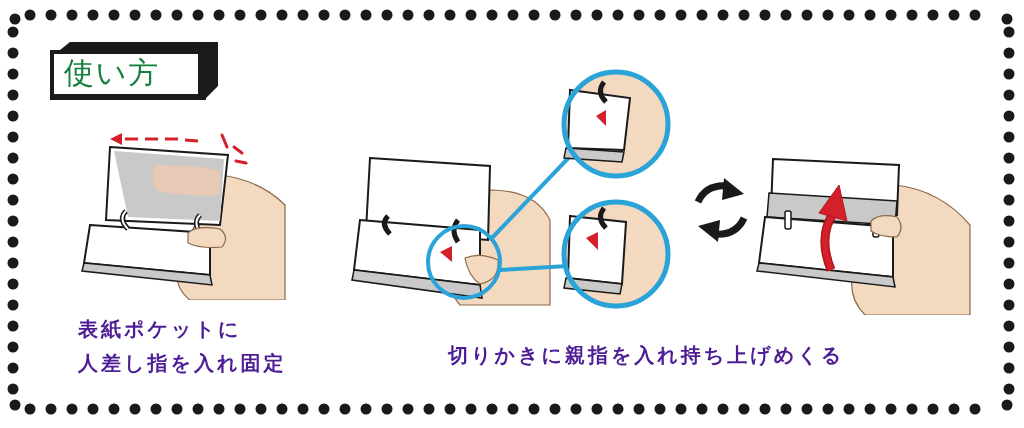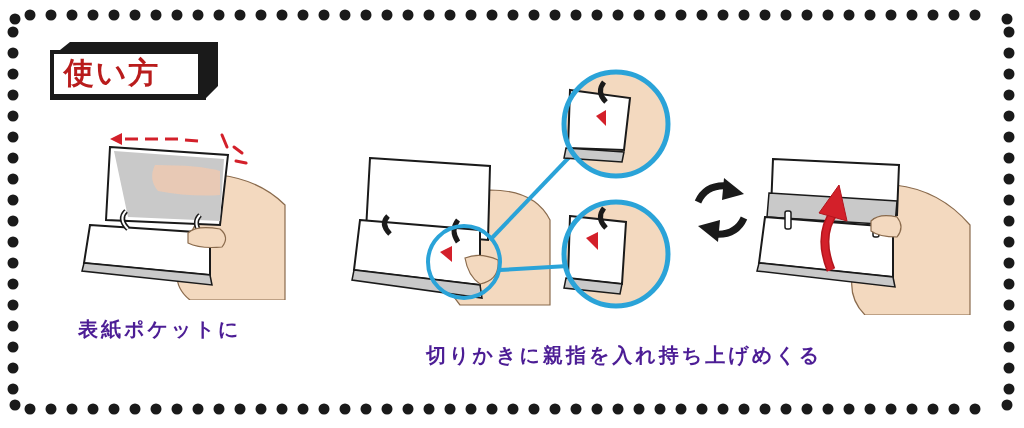--- a/index.html
+++ b/index.html
@@ -2,25 +2,25 @@
 <html><head>
 <meta charset="utf-8">
 <style>
   html, body { margin:0; padding:0; background:#ffffff; }
   body { width:1024px; height:428px; position:relative; overflow:hidden;
          font-family:"DejaVu Sans", sans-serif; }
   .frame { position:absolute; left:0; top:0; width:1024px; height:428px; }
   .title-box { position:absolute; left:48px; top:40px; width:170px; height:62px; }
   .title-text { position:absolute; left:52px; top:50px; width:120px; height:46px;
                 display:flex; align-items:center; justify-content:center;
-                font-size:30px; font-weight:bold; color:#b91c1c; letter-spacing:2px; }
+                font-size:30px; font-weight:normal; color:#15803d; letter-spacing:2px; }
   .caption { position:absolute; font-weight:bold; color:#4c1d95; font-size:20px;
              letter-spacing:3px; line-height:34px; white-space:nowrap; }
   .cap1 { left:78px; top:312px; }
-  .cap2 { left:426px; top:338px; }
+  .cap2 { left:448px; top:338px; }
   .ill { position:absolute; }
 </style>
 </head>
 <body>
 
 <svg class="frame" viewBox="0 0 1024 428" id="frame">
     <circle cx="30" cy="15" r="5.5" fill="#1a1a1a"></circle>
     <circle cx="30" cy="409" r="5.5" fill="#1a1a1a"></circle>
     <circle cx="51" cy="15" r="5.5" fill="#1a1a1a"></circle>
     <circle cx="51" cy="409" r="5.5" fill="#1a1a1a"></circle>
@@ -189,20 +189,21 @@
   <path d="M56,86 Q48,94 58,104" stroke="#1a1a1a" stroke-width="5" fill="none"></path>
   <path d="M56,86 Q48,94 58,104" stroke="#ffffff" stroke-width="2" fill="none"></path>
   <path d="M130,90 Q122,98 132,110" stroke="#1a1a1a" stroke-width="5" fill="none"></path>
   <path d="M130,90 Q122,98 132,110" stroke="#ffffff" stroke-width="2" fill="none"></path>
 
   <path d="M118,108 Q126,100 150,104 Q160,112 152,122 Q130,124 118,118 Z" fill="#f3d9bf" stroke="#8a6b4d" stroke-width="1.2"></path>
 </svg>
 
 <div class="caption cap1">
   <div>表紙ポケットに</div>
+  <div>人差し指を入れ固定</div>
 </div>
 
 <svg class="ill" style="left:340px;top:40px;width:340px;height:280px" viewBox="0 0 340 280">
 
   <path d="M150,150 Q195,150 210,180 L210,265 L120,265 Q98,240 110,210 Z" fill="#f3d9bf" stroke="#8a6b4d" stroke-width="1.2"></path>
 
   <polygon points="30,118 150,126 148,200 26,190" fill="#ffffff" stroke="#1a1a1a" stroke-width="2"></polygon>
 
   <polygon points="20,180 140,190 140,245 14,230" fill="#ffffff" stroke="#1a1a1a" stroke-width="2"></polygon>
   <polygon points="14,230 140,245 142,258 12,240" fill="#c9c9c9" stroke="#1a1a1a" stroke-width="1.5"></polygon>

